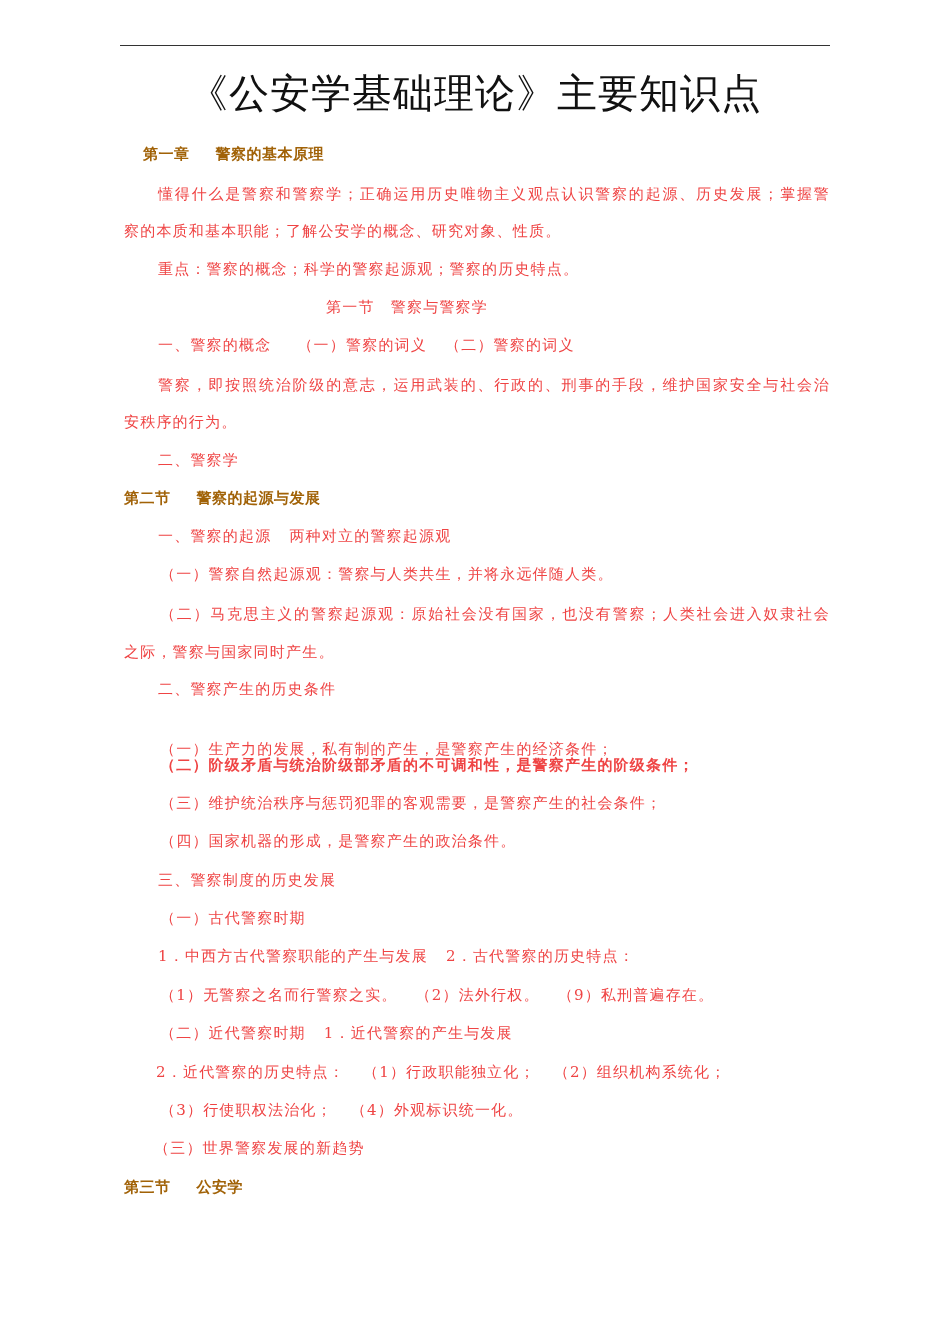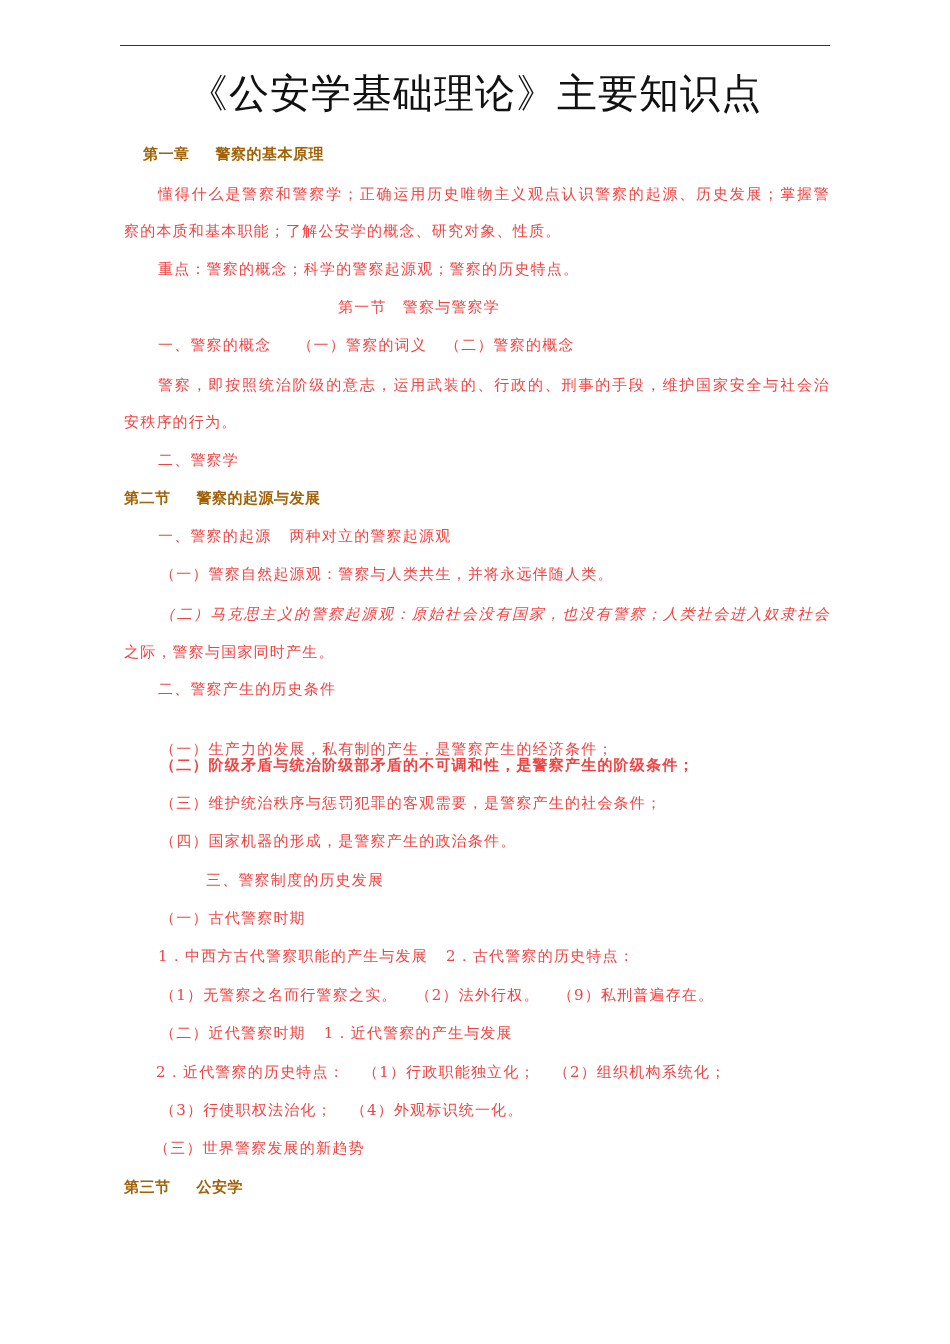--- a/index.html
+++ b/index.html
@@ -67,49 +67,49 @@
   <div class="title">《公安学基础理论》主要知识点</div>
 
   <div class="line bold" style="left:143px; top:143px;">
     <span>第一章</span><span class="gap"></span><span>警察的基本原理</span>
   </div>
 
   <div class="line justify" style="left:158px; top:183px; width:672px;">懂得什么是警察和警察学；正确运用历史唯物主义观点认识警察的起源、历史发展；掌握警</div>
   <div class="line" style="left:124px; top:220px;">察的本质和基本职能；了解公安学的概念、研究对象、性质。</div>
   <div class="line" style="left:158px; top:258px;">重点：警察的概念；科学的警察起源观；警察的历史特点。</div>
 
-  <div class="line" style="left:16px; width:806px; text-align:center; top:296px;">第一节　警察与警察学</div>
+  <div class="line" style="left:4px; width:806px; text-align:center; top:296px;">第一节　警察与警察学</div>
 
   <div class="line" style="left:158px; top:334px;">
-    <span>一、警察的概念</span><span class="gap"></span><span>（一）警察的词义</span><span class="gap-s"></span><span>（二）警察的概念</span>
+    <span>一、警察的概念</span><span class="gap"></span><span>（一）警察的词义</span><span class="gap-s"></span><span>（二）警察的词义</span>
   </div>
 
   <div class="line justify" style="left:158px; top:374px; width:672px;">警察，即按照统治阶级的意志，运用武装的、行政的、刑事的手段，维护国家安全与社会治</div>
   <div class="line" style="left:124px; top:411px;">安秩序的行为。</div>
   <div class="line" style="left:158px; top:449px;">二、警察学</div>
 
   <div class="line bold" style="left:124px; top:487px;">
     <span>第二节</span><span class="gap"></span><span>警察的起源与发展</span>
   </div>
 
   <div class="line" style="left:158px; top:525px;">
     <span>一、警察的起源</span><span class="gap-s"></span><span>两种对立的警察起源观</span>
   </div>
 
   <div class="line" style="left:160px; top:563px;">（一）警察自然起源观：警察与人类共生，并将永远伴随人类。</div>
-  <div class="line justify" style="left:160px; top:603px; width:670px;font-style:italic;">（二）马克思主义的警察起源观：原始社会没有国家，也没有警察；人类社会进入奴隶社会</div>
+  <div class="line justify" style="left:160px; top:603px; width:670px;">（二）马克思主义的警察起源观：原始社会没有国家，也没有警察；人类社会进入奴隶社会</div>
   <div class="line" style="left:124px; top:641px;">之际，警察与国家同时产生。</div>
 
   <div class="line" style="left:158px; top:678px;">二、警察产生的历史条件</div>
   <div class="line" style="left:160px; top:701px;margin-top:37px;">（一）生产力的发展，私有制的产生，是警察产生的经济条件；</div>
   <div class="line" style="left:160px; top:754px;font-weight:bold;">（二）阶级矛盾与统治阶级部矛盾的不可调和性，是警察产生的阶级条件；</div>
   <div class="line" style="left:160px; top:792px;">（三）维护统治秩序与惩罚犯罪的客观需要，是警察产生的社会条件；</div>
   <div class="line" style="left:160px; top:830px;">（四）国家机器的形成，是警察产生的政治条件。</div>
 
-  <div class="line" style="left:158px; top:869px;margin-left:48px;">三、警察制度的历史发展</div>
+  <div class="line" style="left:158px; top:869px;">三、警察制度的历史发展</div>
   <div class="line" style="left:160px; top:907px;">（一）古代警察时期</div>
 
   <div class="line" style="left:158px; top:945px;">
     <span>1．中西方古代警察职能的产生与发展</span><span class="gap-s"></span><span>2．古代警察的历史特点：</span>
   </div>
 
   <div class="line" style="left:160px; top:984px;">
     <span>（1）无警察之名而行警察之实。</span><span class="gap-s"></span><span>（2）法外行权。</span><span class="gap-s"></span><span>（9）私刑普遍存在。</span>
   </div>
 

